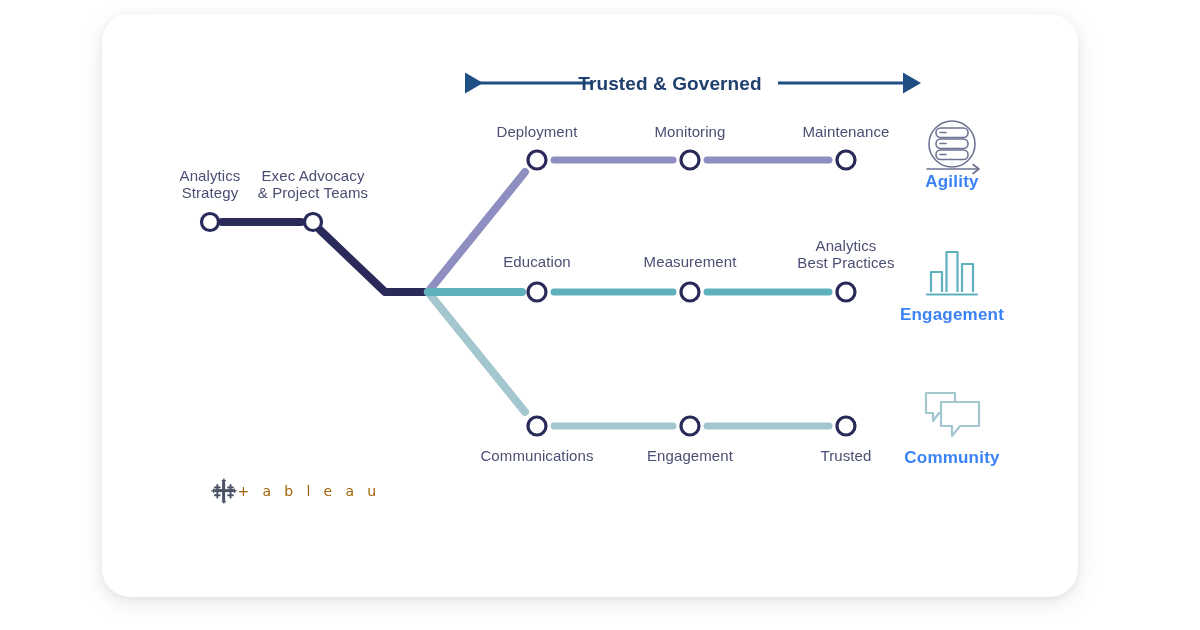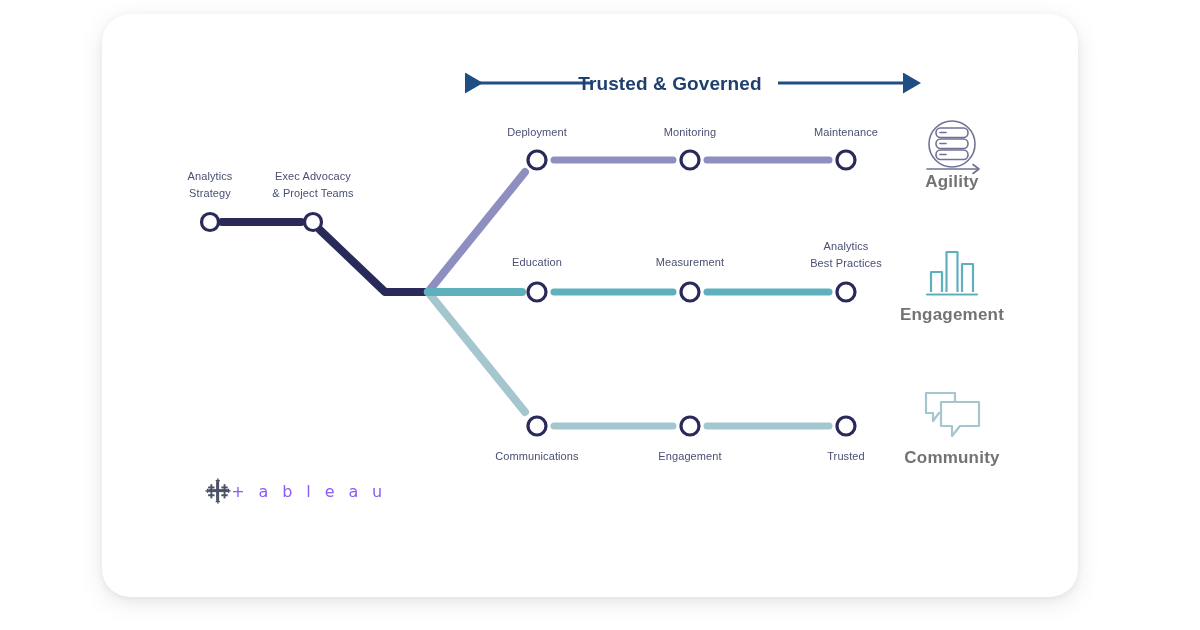--- a/index.html
+++ b/index.html
@@ -38,29 +38,29 @@
     left: 0; top: 0;
     width: 1200px;
     height: 630px;
     overflow: visible;
   }
 
   
   .lbl {
     position: absolute;
     color: #4a4f73;
-    font-size: 11px;
+    font-size: 15px;
     line-height: 16.5px;
     text-align: center;
     white-space: pre-line;
     letter-spacing: 0.1px;
   }
   .pillar-name {
     position: absolute;
-    color: #737373;
+    color: #3b82f6;
     font-size: 17px;
     font-weight: bold;
     text-align: center;
     letter-spacing: 0.2px;
   }
   #header-text {
     position: absolute;
     color: #1f3f6e;
     font-size: 19px;
     font-weight: bold;
@@ -79,22 +79,22 @@
   #tableau-mark-row {
     position: absolute;
     left: 0; top: 0;
     width: 300px;
     text-align: center;
     height: 30px;
   }
   #tableau-word {
     display: inline-block;
     vertical-align: middle;
-    color: #8b5cf6;
-    font-size: 16px;
+    color: #a16207;
+    font-size: 14px;
     letter-spacing: 4.4px;
     font-family: "DejaVu Sans", sans-serif;
   }
   #blueprint-wrap {
     position: absolute;
     left: 0;
     top: 30px;
     width: 300px;
     height: 58px;
   }

